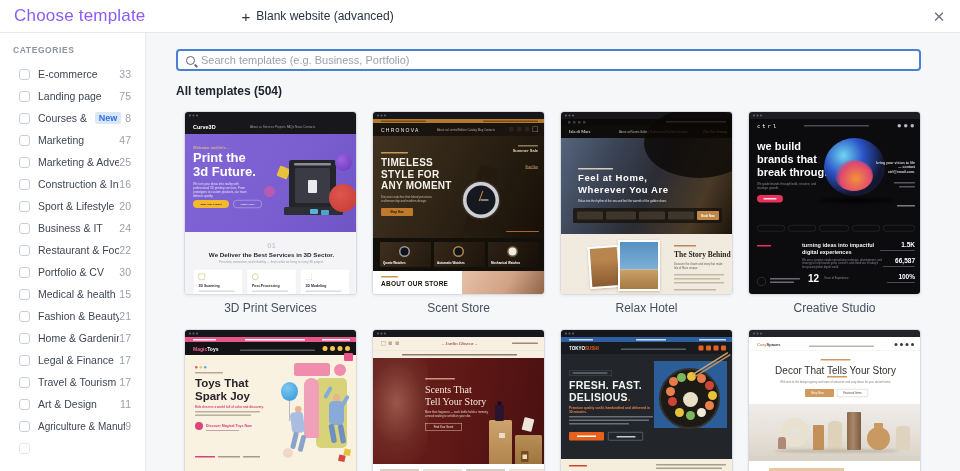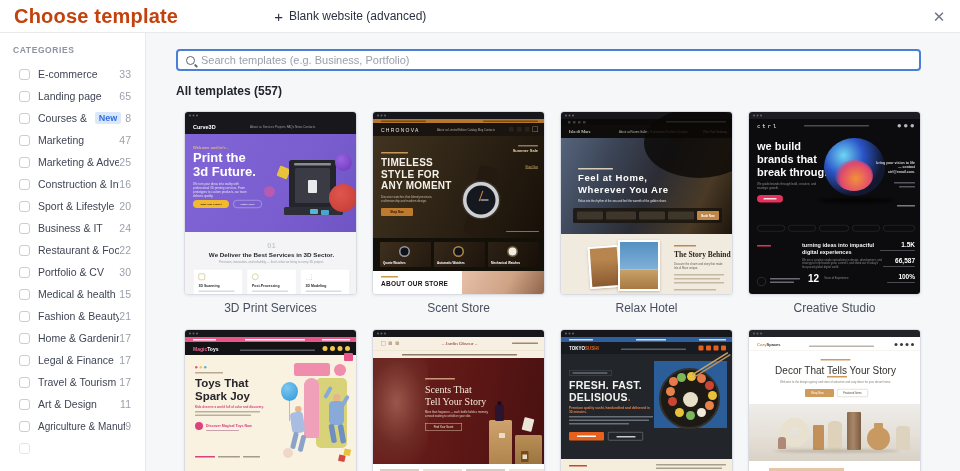--- a/index.html
+++ b/index.html
@@ -3,21 +3,21 @@
 <meta charset="utf-8">
 <style>
   * { margin:0; padding:0; box-sizing:border-box; }
   html,body { width:960px; height:471px; overflow:hidden; background:#fff;
     font-family:"Liberation Sans", sans-serif; }
   .app { position:relative; width:960px; height:471px; overflow:hidden; }
 
   
   .hdr { height:33px; background:#fff; border-bottom:1px solid #e7e9ed;
     display:flex; align-items:center; padding:0 14px; position:relative; z-index:5; }
-  .hdr-title { font-size:20px; font-weight:700; color:#c2410c; letter-spacing:.2px; }
+  .hdr-title { font-size:17px; font-weight:400; color:#8b5cf6; letter-spacing:.2px; }
   .blank-btn { display:flex; align-items:center; gap:6px; margin-left:96px;
     font-size:12px; color:#2a3140; cursor:pointer; }
   .blank-plus { font-size:15px; font-weight:400; color:#2a3140; line-height:1; }
   .close-btn { position:absolute; right:10px; top:6px; font-size:15px; color:#6e7584;
     width:22px; height:22px; display:flex; align-items:center; justify-content:center; cursor:pointer; }
 
   
   .body { display:flex; height:438px; }
   .sidebar { width:146px; background:#fff; border-right:1px solid #e7e9ed;
     padding:12px 0 0 0; flex-shrink:0; }
@@ -81,21 +81,21 @@
       <div class="side-head">CATEGORIES</div>
       <ul class="cats">
         <li class="cat">
             <span class="cb"></span>
             <span class="cat-label">E-commerce</span>
             <span class="cat-count">33</span>
           </li>
         <li class="cat">
             <span class="cb"></span>
             <span class="cat-label">Landing page</span>
-            <span class="cat-count">65</span>
+            <span class="cat-count">75</span>
           </li>
         <li class="cat">
             <span class="cb"></span>
             <span class="cat-label">Courses &amp; Coaching</span>
             <span class="badge-new">New</span>
             <span class="cat-count" style="margin-left:4px">8</span>
           </li>
         <li class="cat">
             <span class="cb"></span>
             <span class="cat-label">Marketing</span>
@@ -170,21 +170,21 @@
             <span class="cb" style="opacity:.5"></span>
           </li>
       </ul>
     </div>
 
     <div class="content">
       <div class="search-wrap">
         <span class="mag"></span>
         <input class="search-input" type="text" autofocus="" placeholder="Search templates (e.g. Business, Portfolio)" style="">
       </div>
-      <div class="results-head">All templates (557)</div>
+      <div class="results-head">All templates (504)</div>
 
       <div class="grid">
 
         <div class="card">
           <div class="pv">
               <div class="pv-in">
             <div class="chrome">
                   <i class="dots"></i>
                 </div>
             <div class="a" style="left:0;top:14px;right:0;height:30px;background:#17171c">

